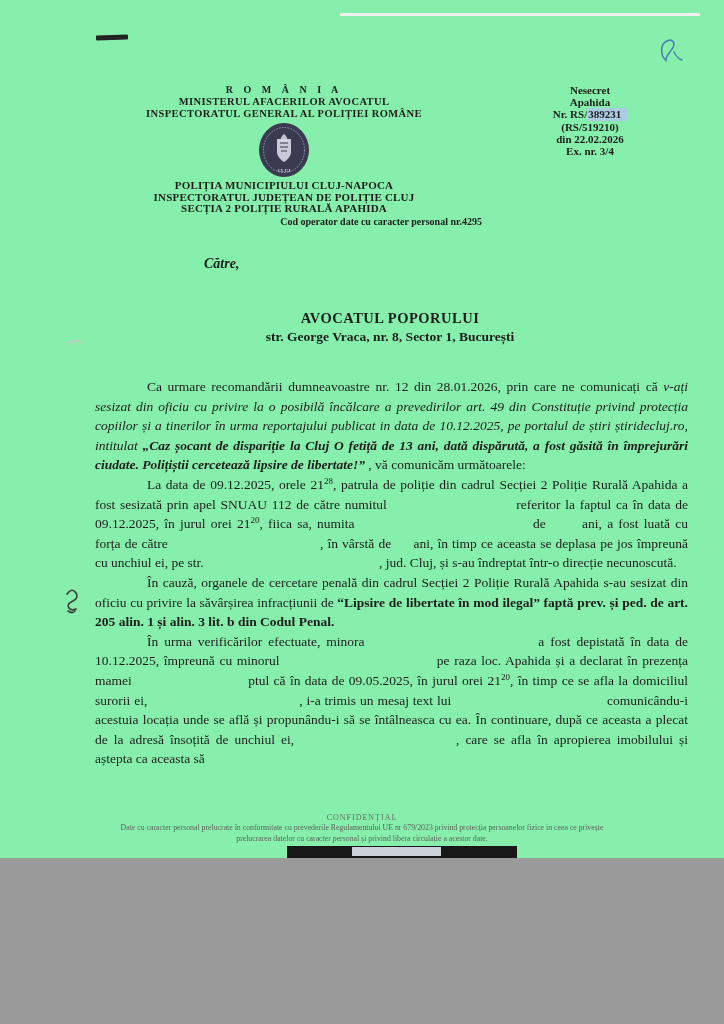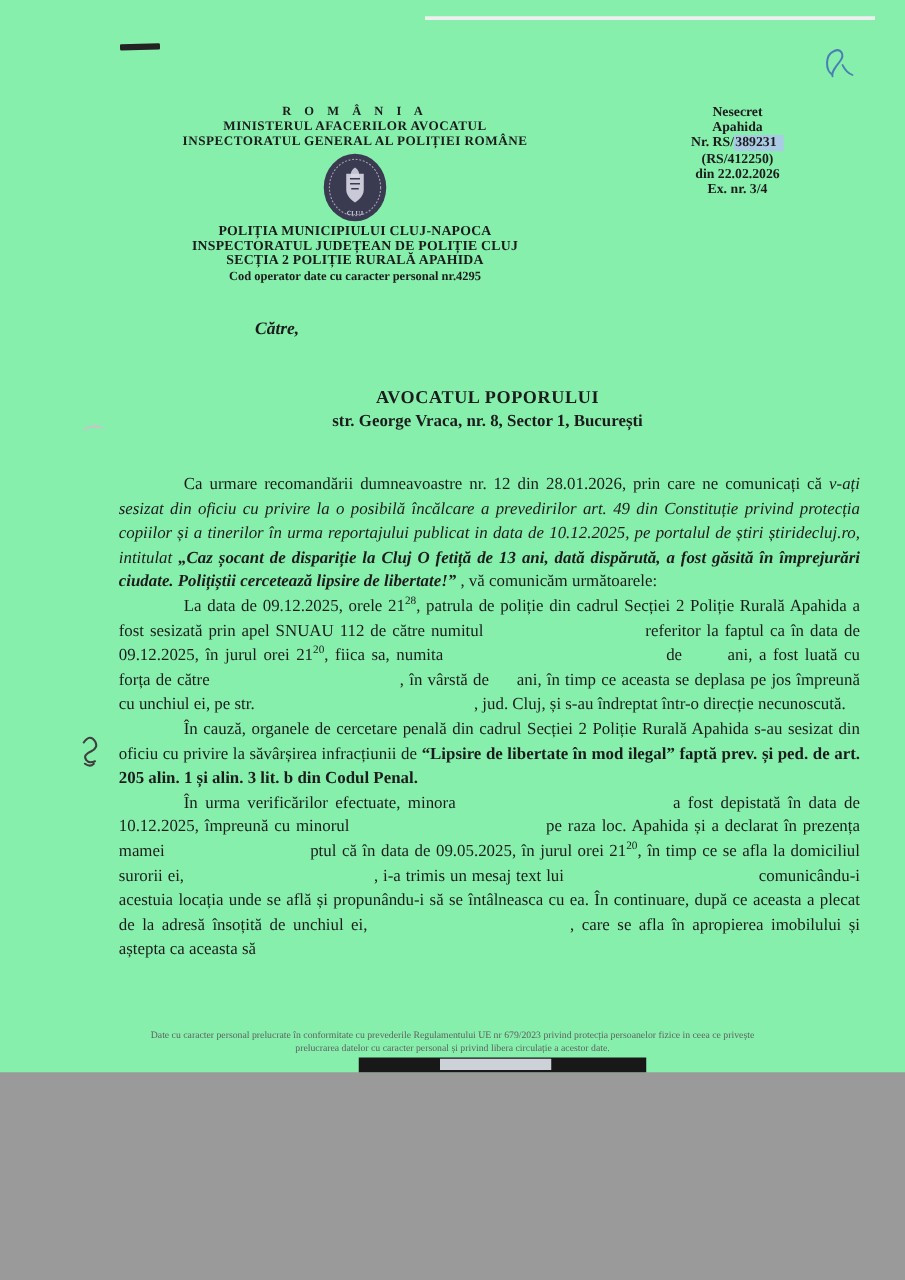--- a/index.html
+++ b/index.html
@@ -13,21 +13,21 @@
   .mark-dash{position:absolute;left:96px;top:35px;width:32px;height:5px;background:#232323;transform:rotate(-1.5deg);border-radius:1px;}
   .pen-mark{position:absolute;left:652px;top:32px;width:40px;height:40px;}
   .margin-curve{position:absolute;left:66px;top:340px;width:18px;height:10px;border-top:2px solid #c6c6c6;border-radius:50%;transform:rotate(-6deg);}
   .margin-smudge{position:absolute;left:62px;top:586px;width:20px;height:30px;}
   
   .letterhead{position:absolute;left:86px;top:84px;width:396px;text-align:center;font-weight:bold;}
   .lh-country{font-size:10px;letter-spacing:4px;}
   .lh-line{font-size:10.5px;margin-top:1px;letter-spacing:.4px;}
   .seal{margin:3px auto 2px auto;width:52px;height:56px;}
   .lh-unit{font-size:11px;line-height:11.5px;letter-spacing:.2px;}
-  .lh-code{font-size:10px;margin-top:1px;}
+  .lh-code{font-size:10px;margin-top:1px;text-align:right;}
   
   .regblock{position:absolute;left:520px;top:84px;width:140px;text-align:center;font-weight:bold;font-size:11px;line-height:12.2px;}
   .hl{background:#a9cbe4;padding:0 6px 1px 1px;}
   
   .salutation{position:absolute;left:204px;top:256px;font-weight:bold;font-style:italic;font-size:14px;}
   .addressee{position:absolute;left:130px;top:310px;width:520px;text-align:center;font-weight:bold;}
   .addr-name{font-size:14.5px;letter-spacing:.5px;}
   .addr-street{font-size:13.5px;margin-top:2px;}
   
   .body{position:absolute;left:95px;top:377px;width:593px;font-size:13.5px;line-height:19.6px;text-align:justify;}
@@ -82,39 +82,40 @@
     <div class="lh-unit">POLIȚIA MUNICIPIULUI CLUJ-NAPOCA</div>
     <div class="lh-unit">INSPECTORATUL JUDEȚEAN DE POLIȚIE CLUJ</div>
     <div class="lh-unit">SECȚIA 2 POLIȚIE RURALĂ APAHIDA</div>
     <div class="lh-code">Cod operator date cu caracter personal nr.4295</div>
   </div>
 
   <div class="regblock">
     <div>Nesecret</div>
     <div>Apahida</div>
     <div><span>Nr. RS/</span><span class="hl">389231</span></div>
-    <div>(RS/412250)</div>
+    <div>(RS/519210)</div>
     <div>din 22.02.2026</div>
     <div>Ex. nr. 3/4</div>
   </div>
 
   <div class="salutation">Către,</div>
 
   <div class="addressee">
     <div class="addr-name">AVOCATUL POPORULUI</div>
     <div class="addr-street">str. George Vraca, nr. 8, Sector 1, București</div>
   </div>
 
   <div class="body">
       <p><span>Ca urmare recomandării dumneavoastre nr. 12 din 28.01.2026, prin care ne comunicați că </span><span class="st-i">v-ați sesizat din oficiu cu privire la o posibilă încălcare a prevedirilor art. 49 din Constituție privind protecția copiilor și a tinerilor în urma reportajului publicat in data de 10.12.2025, pe portalul de știri știridecluj.ro, intitulat </span><span class="st-bi">„Caz șocant de dispariție la Cluj O fetiță de 13 ani, dată dispărută, a fost găsită în împrejurări ciudate. Polițiștii cercetează lipsire de libertate!”</span><span> , vă comunicăm următoarele:</span></p>
       <p><span>La data de 09.12.2025, orele 21</span><sup>28</sup><span>, patrula de poliție din cadrul Secției 2 Poliție Rurală Apahida a fost sesizată prin apel SNUAU 112 de către numitul </span><span class="redact" style="width: 120px;"></span><span> referitor la faptul ca în data de 09.12.2025, în jurul orei 21</span><sup>20</sup><span>, fiica sa, numita </span><span class="redact" style="width: 168px;"></span><span> de </span><span class="redact" style="width: 26px;"></span><span> ani, a fost luată cu forța de către </span><span class="redact" style="width: 148px;"></span><span>, în vârstă de </span><span class="redact" style="width: 14px;"></span><span> ani, în timp ce aceasta se deplasa pe jos împreună cu unchiul ei, pe str. </span><span class="redact" style="width: 172px;"></span><span>, jud. Cluj, și s-au îndreptat într-o direcție necunoscută.</span></p>
       <p><span>În cauză, organele de cercetare penală din cadrul Secției 2 Poliție Rurală Apahida s-au sesizat din oficiu cu privire la săvârșirea infracțiunii de </span><span class="st-b">“Lipsire de libertate în mod ilegal” faptă prev. și ped. de art. 205 alin. 1 și alin. 3 lit. b din Codul Penal.</span></p>
       <p><span>În urma verificărilor efectuate, minora </span><span class="redact" style="width: 162px;"></span><span> a fost depistată în data de 10.12.2025, împreună cu minorul </span><span class="redact" style="width: 148px;"></span><span> pe raza loc. Apahida și a declarat în prezența mamei </span><span class="redact" style="width: 112px;"></span><span>ptul că în data de 09.05.2025, în jurul orei 21</span><sup>20</sup><span>, în timp ce se afla la domiciliul surorii ei, </span><span class="redact" style="width: 148px;"></span><span>, i-a trimis un mesaj text lui </span><span class="redact" style="width: 148px;"></span><span> comunicându-i acestuia locația unde se află și propunându-i să se întâlneasca cu ea. În continuare, după ce aceasta a plecat de la adresă însoțită de unchiul ei, </span><span class="redact" style="width: 156px;"></span><span>, care se afla în apropierea imobilului și aștepta ca aceasta să</span></p>
     </div>
 
+  <div class="conf">CONFIDENȚIAL</div>
   <div class="gdpr1">Date  cu caracter  personal prelucrate în conformitate cu prevederile Regulamentului UE  nr 679/2023 privind protecția persoanelor fizice in ceea ce privește</div>
   <div class="gdpr2">prelucrarea  datelor cu caracter personal și privind libera circulație a acestor date.</div>
   <div class="bar">
       <div class="bar-inner"></div>
     </div>
   <div class="faddr">Apahida , str. Libertatii, nr 118, Cluj.</div>
   <div class="pagenum">1</div>
 
 </div>
 

